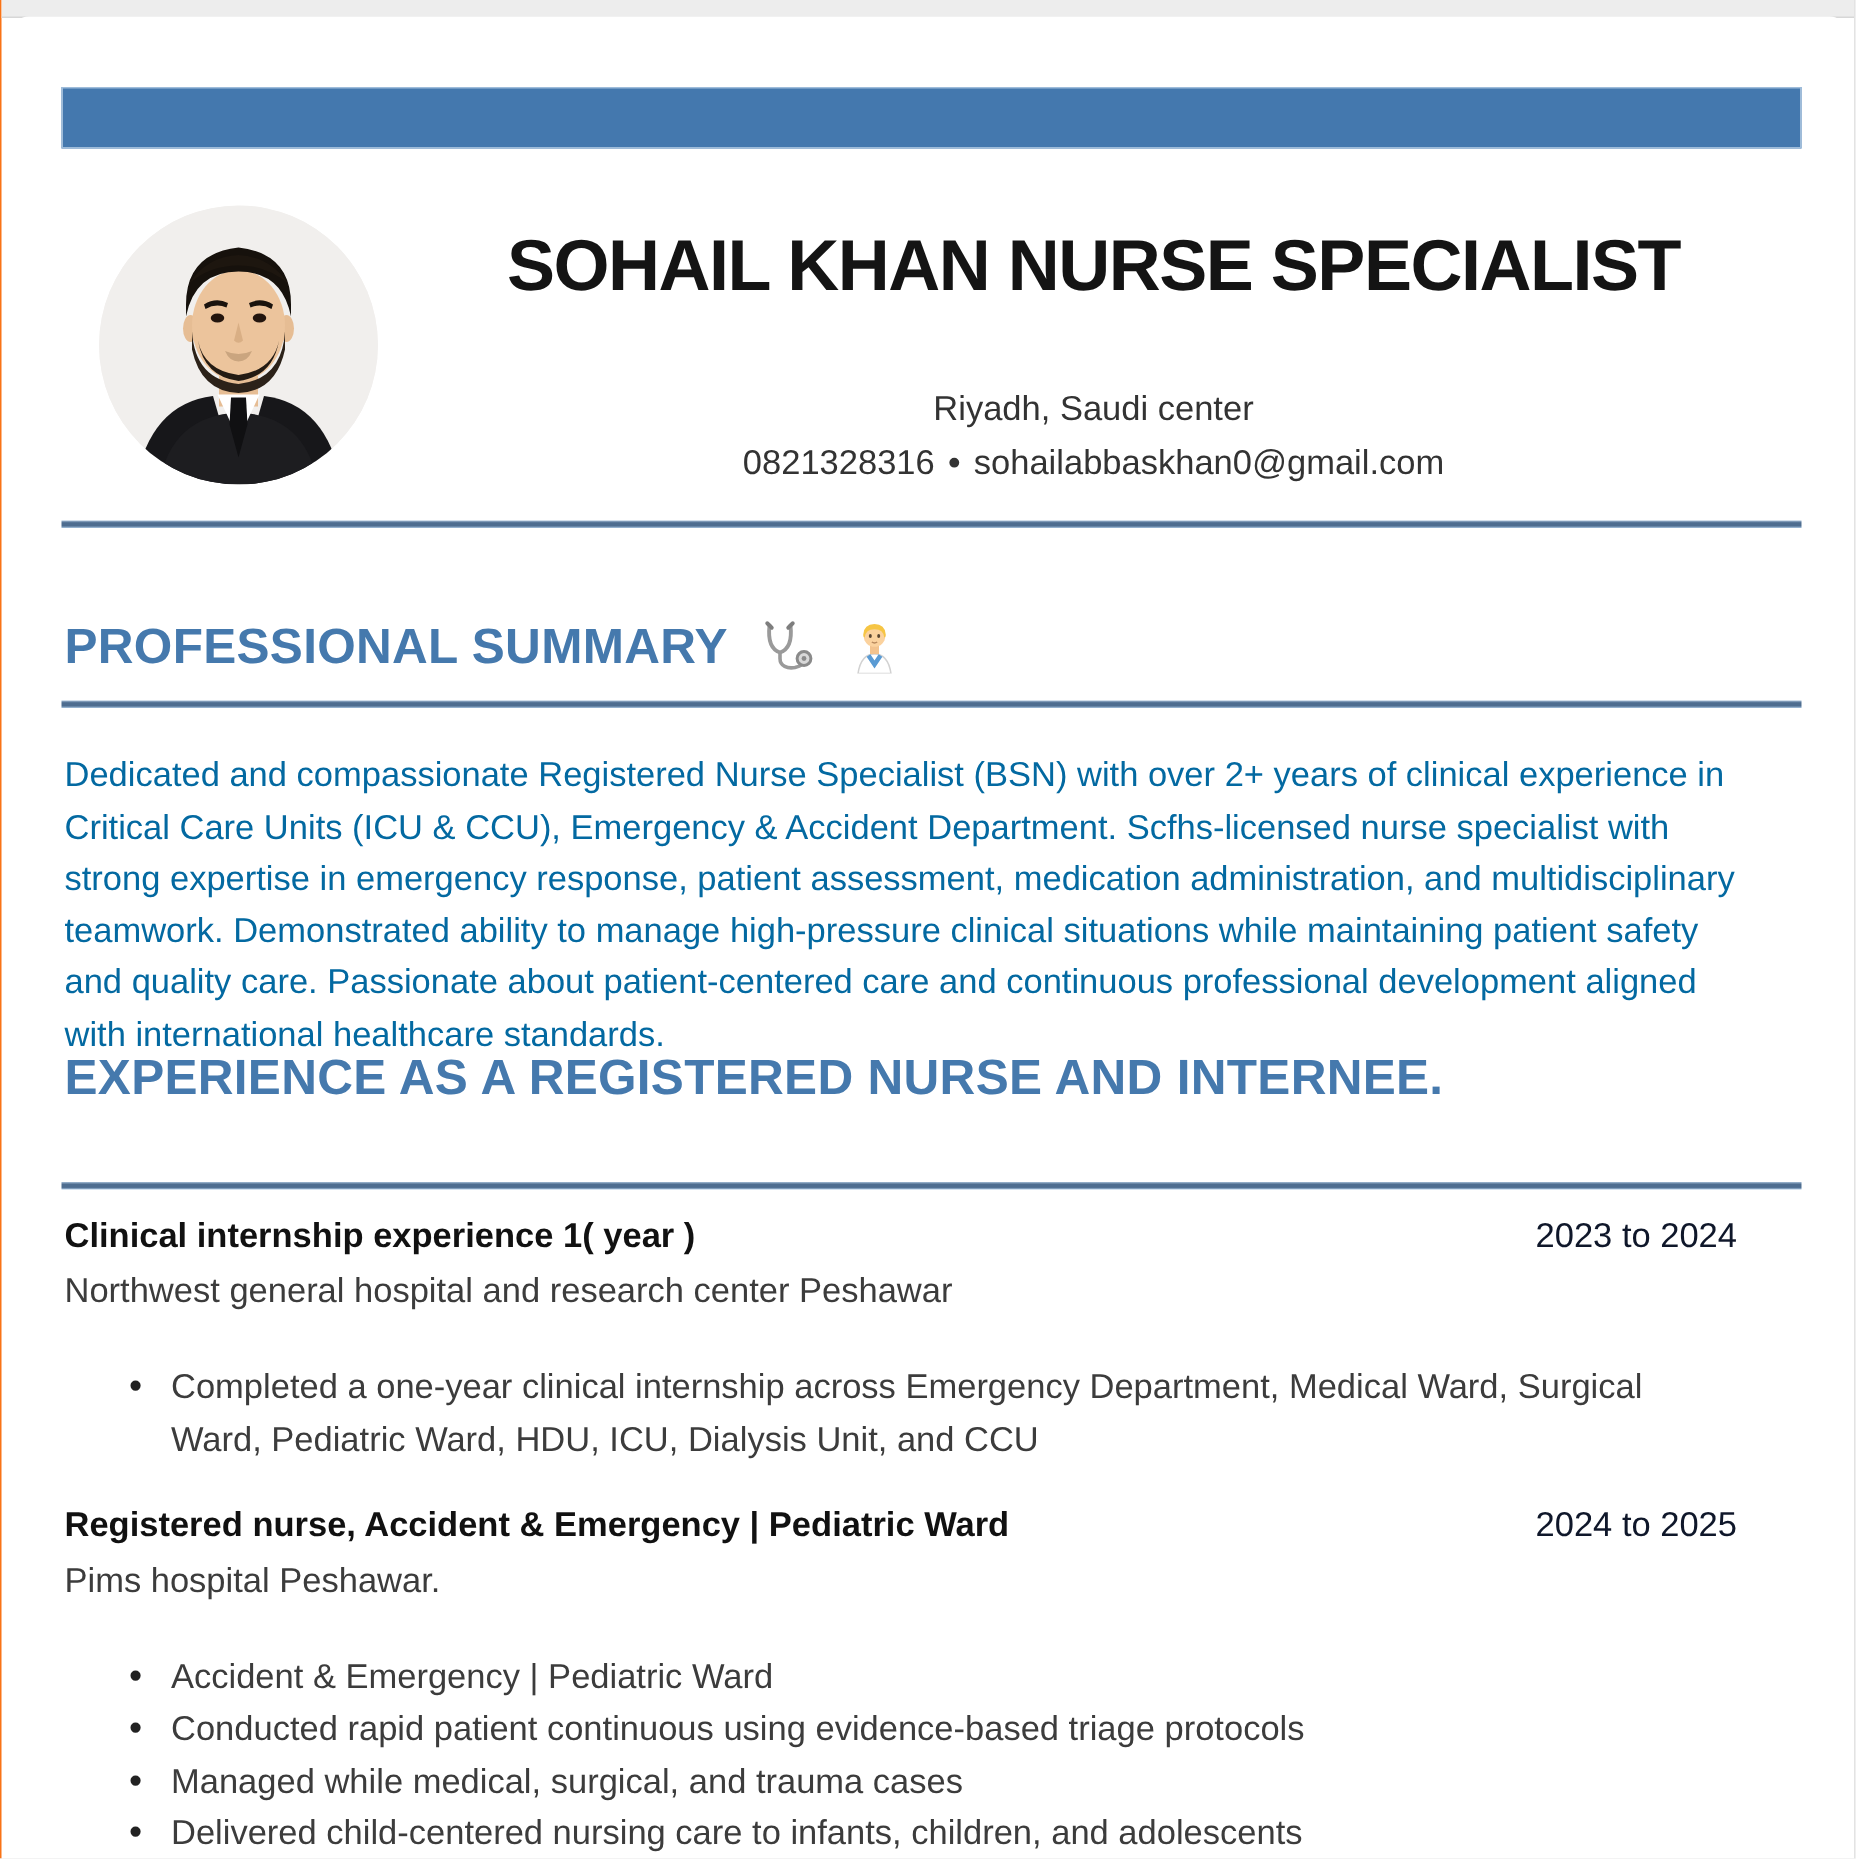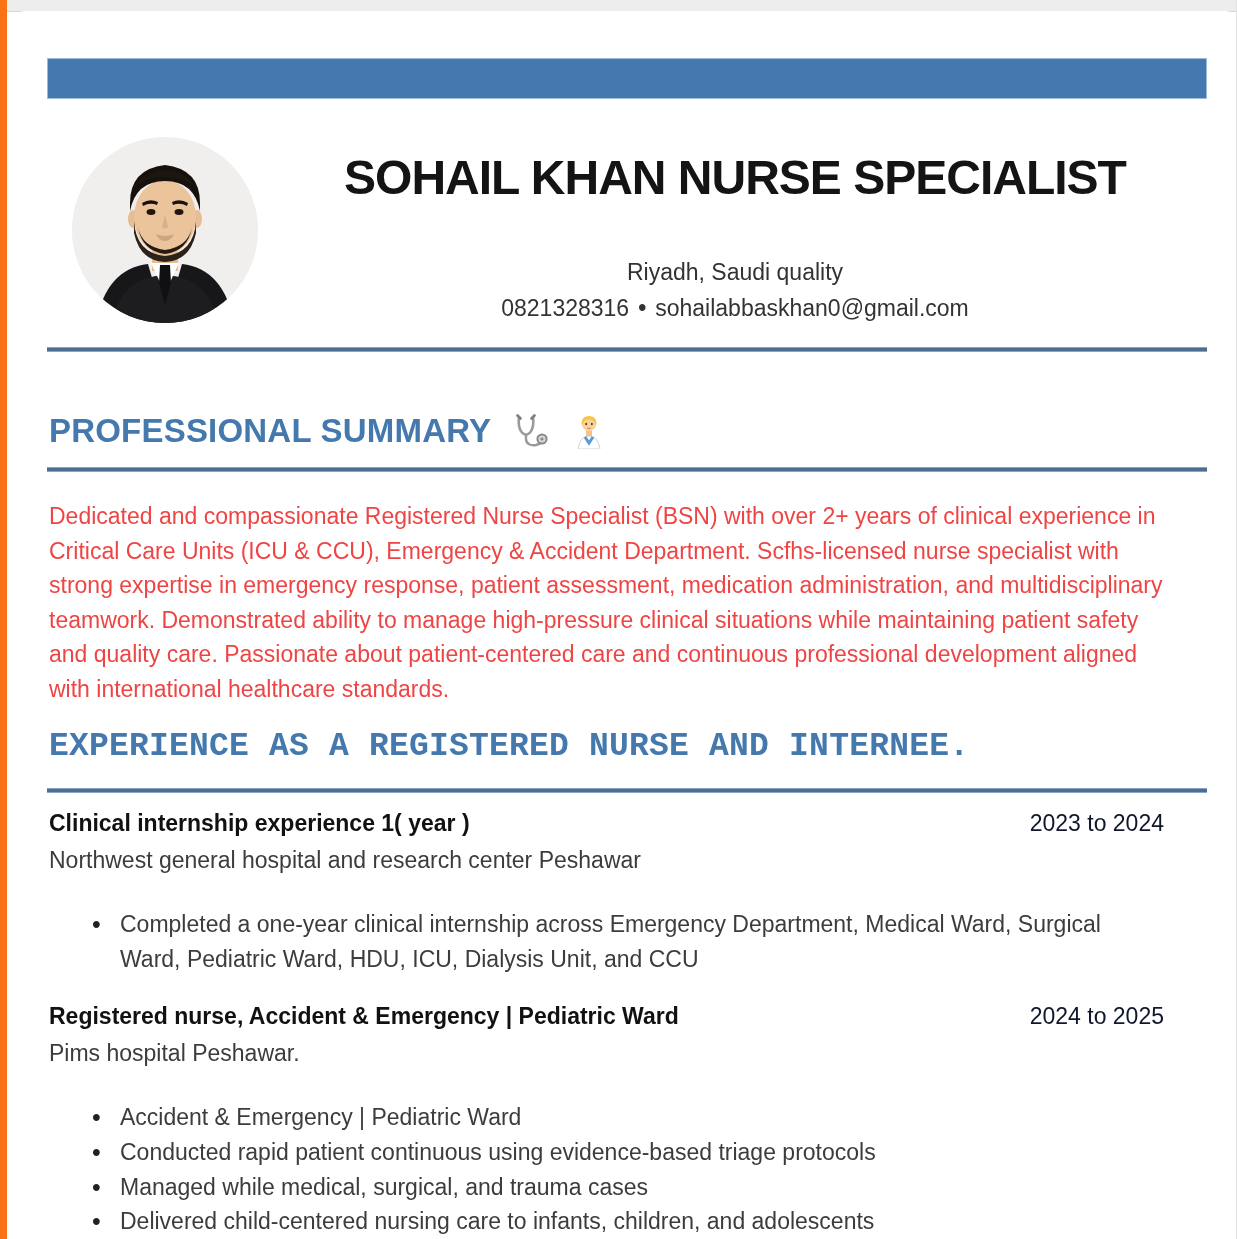--- a/index.html
+++ b/index.html
@@ -1,20 +1,20 @@
 <!DOCTYPE html>
 <html><head>
 <meta charset="utf-8">
 <style>
   html,body{margin:0;padding:0;background:#e9e9e9;}
   .sheet{
     position:relative;
     width:1237px;height:1239px;
     background:#fff;
-    border-left:7px solid #f97316;
+    border-left:1px solid #f97316;
     border-right:1px solid #e3e3e3;
     box-sizing:border-box;
     overflow:hidden;
     font-family:"Liberation Sans","DejaVu Sans",sans-serif;
     color:#3c3c3c;
   }
   .top-strip{
     position:absolute;left:0;top:0;width:1237px;height:11px;
     background:#ededed;border-bottom:1px solid #d7d7d7;
   }
@@ -52,25 +52,25 @@
   .rule-header{top:347px;}
   .rule-summary{top:467px;}
   .rule-exp{top:788px;}
   .section-heading{
     position:absolute;left:42px;margin:0;
     font-size:33px;font-weight:700;color:#4579ad;
     letter-spacing:0.2px;white-space:nowrap;
     display:flex;align-items:center;gap:20px;
   }
   .heading-summary{top:412px;}
-  .heading-exp{top:728px;font-family:Liberation Mono, monospace;}
+  .heading-exp{top:699px;}
   .icon{display:inline-block;line-height:0;}
   .summary-text{
     position:absolute;left:42px;top:499px;width:1118px;
-    margin:0;font-size:23px;line-height:34.5px;color:#ef4444;
+    margin:0;font-size:23px;line-height:34.5px;color:#0369a1;
   }
   .job-row{
     position:absolute;left:42px;width:1115px;
     display:flex;justify-content:space-between;align-items:baseline;
   }
   .job-title{font-size:23px;font-weight:700;color:#111;}
   .job-dates{font-size:23px;color:#0f172a;}
   .job-org{
     position:absolute;left:42px;width:1115px;
     font-size:23px;color:#3c3c3c;
@@ -133,21 +133,21 @@
 
       <ellipse cx="79" cy="75" rx="4.5" ry="3" fill="#23150e"></ellipse>
       <ellipse cx="107" cy="75" rx="4.5" ry="3" fill="#23150e"></ellipse>
 
       <path d="M93 78 L90 90 Q93 93 96 90 Z" fill="#d9af85"></path>
     </svg>
   </div>
 
   <h1 class="name">SOHAIL KHAN NURSE SPECIALIST</h1>
 
-  <div class="location">Riyadh, Saudi quality</div>
+  <div class="location">Riyadh, Saudi center</div>
 
   <div class="contact">
     <span>0821328316</span><span class="sep">•</span><span>sohailabbaskhan0@gmail.com</span>
   </div>
 
   <div class="rule rule-header"></div>
 
   <h2 class="section-heading heading-summary">
     <span>PROFESSIONAL SUMMARY</span>
     <span class="icon">

